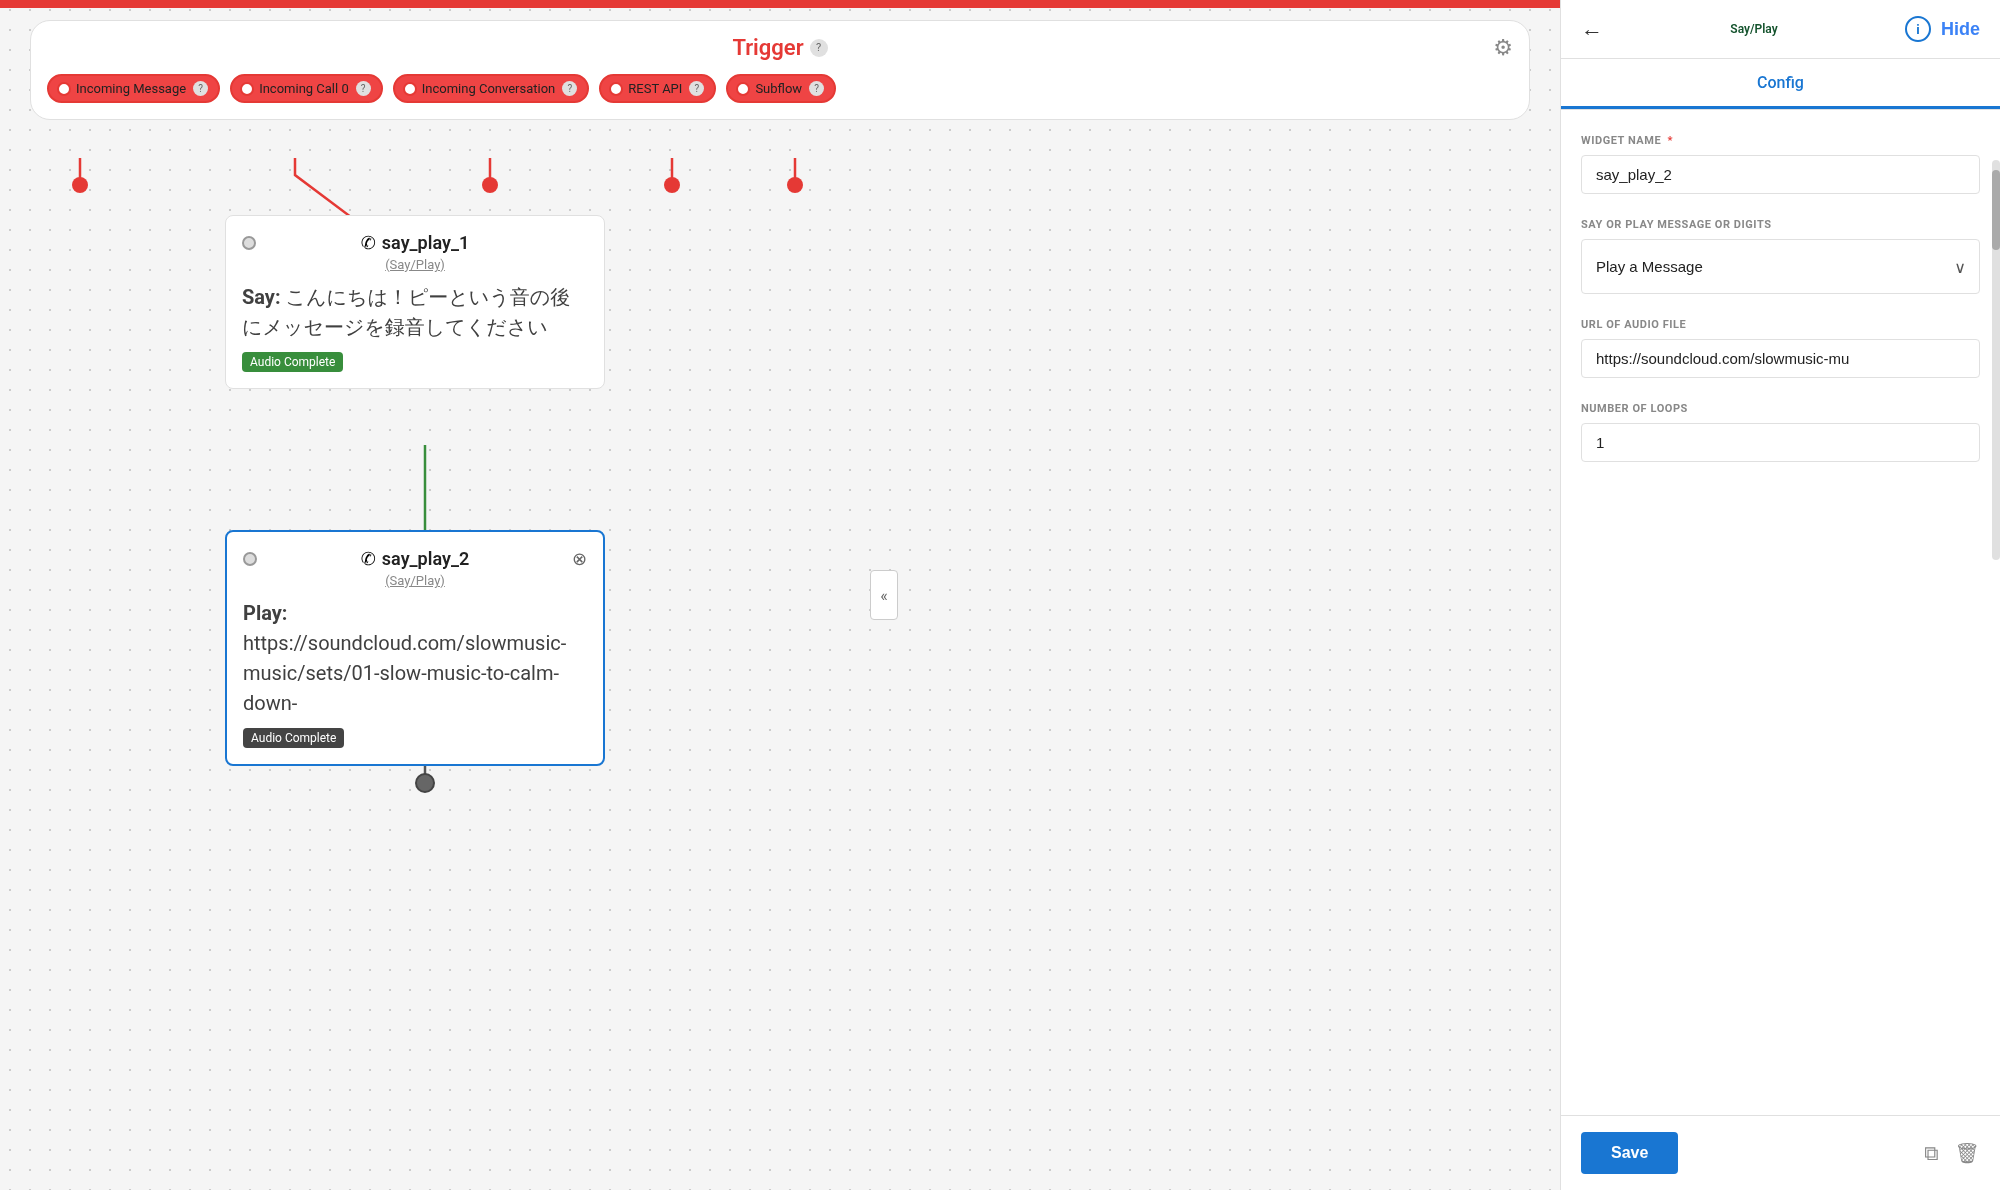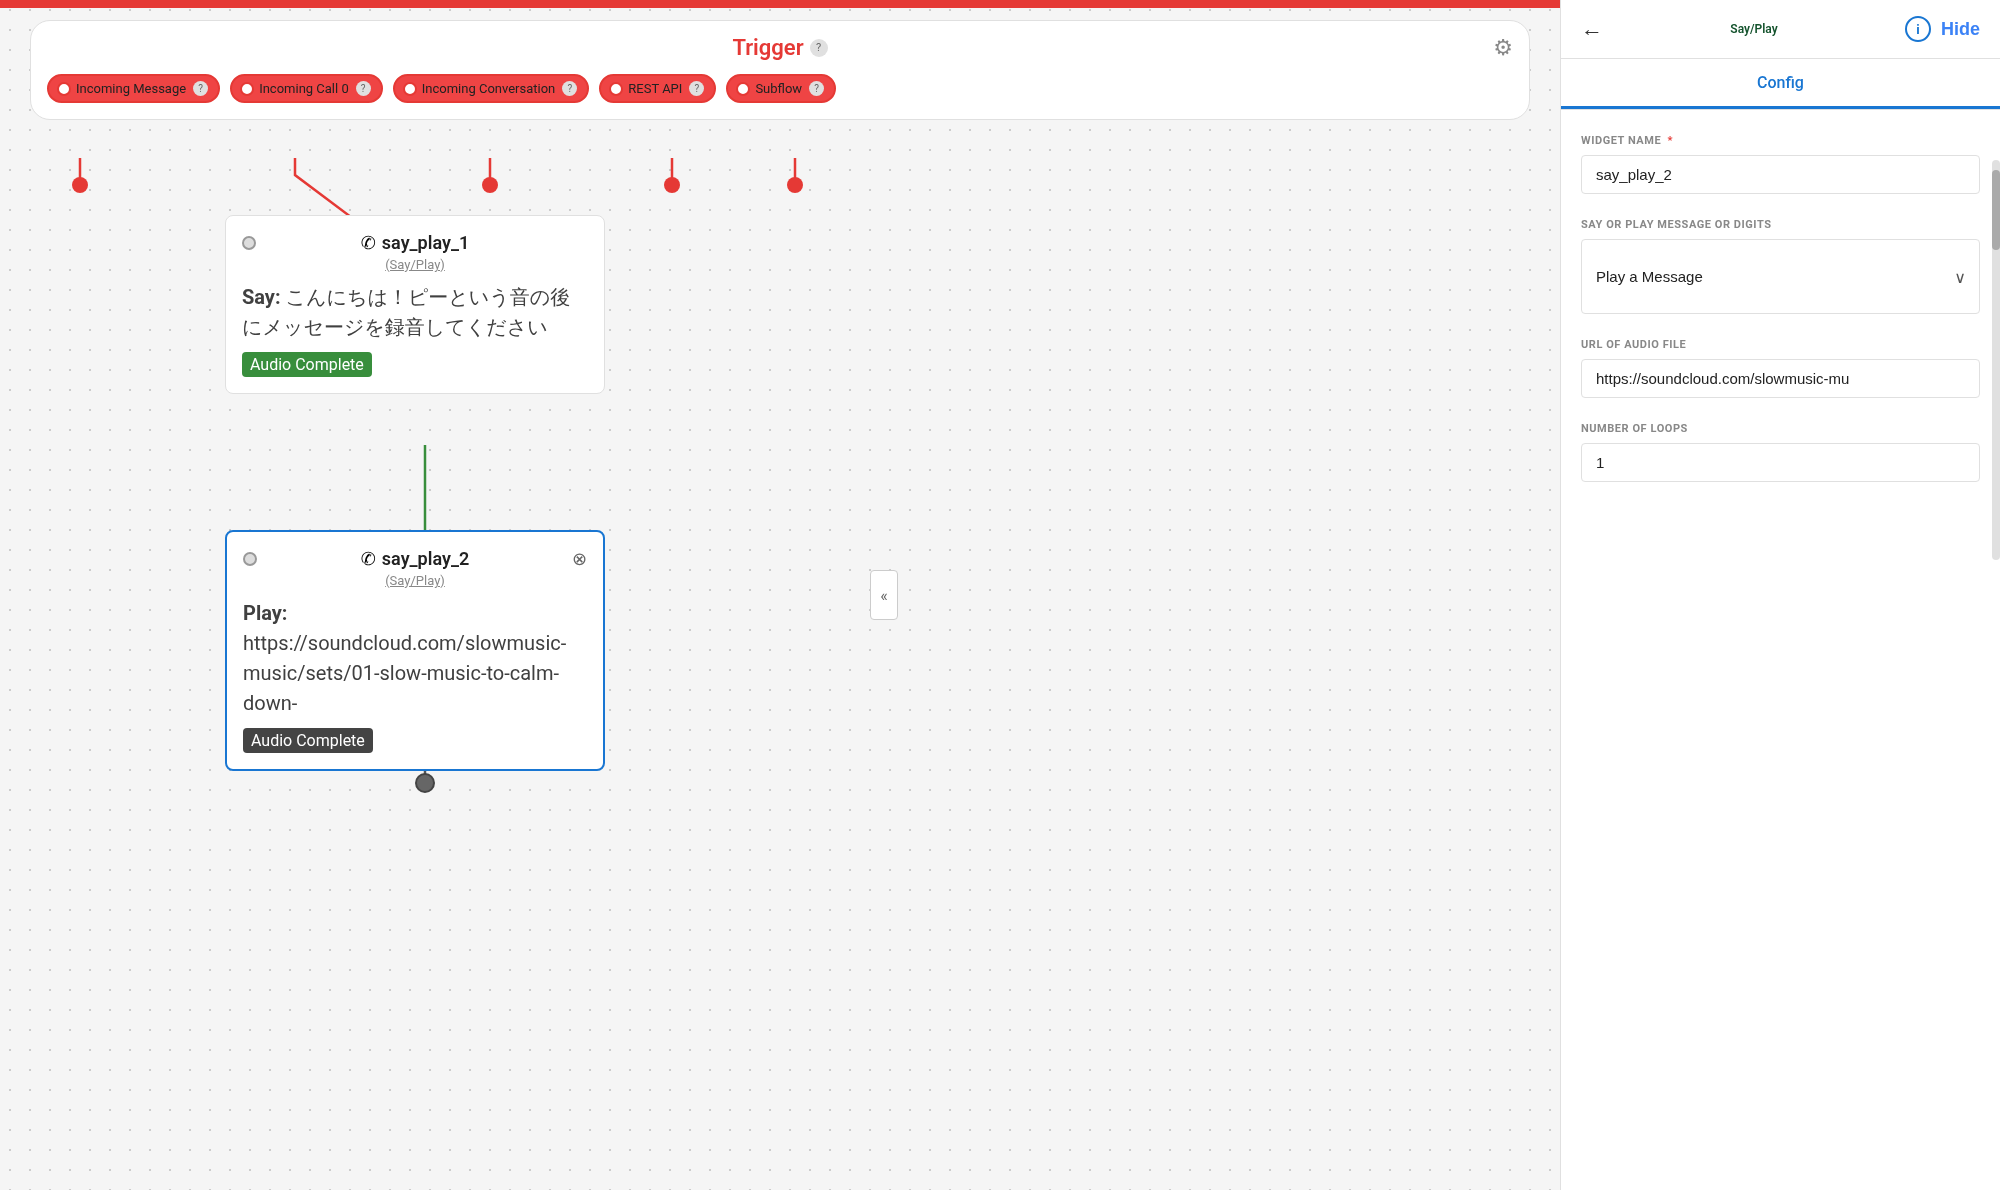--- a/index.html
+++ b/index.html
@@ -191,21 +191,21 @@
       top: 0;
       font-size: 18px;
       color: #666;
       cursor: pointer;
     }
 
     .audio-complete-badge {
       display: inline-block;
       background: #388e3c;
       color: white;
-      font-size: 16px;
+      font-size: 12px;
       padding: 3px 8px;
       border-radius: 4px;
       margin-top: 10px;
       cursor: pointer;
     }
 
     .audio-complete-badge.dark {
       background: #444;
     }
 
@@ -348,21 +348,21 @@
       padding: 10px 14px;
       border: 1.5px solid #e0e0e0;
       border-radius: 4px;
       font-size: 15px;
       color: #222;
       outline: none;
     }
 
     .field-select {
       width: 100%;
-      padding: 28px 14px;
+      padding: 18px 14px;
       border: 1.5px solid #e0e0e0;
       border-radius: 4px;
       font-size: 15px;
       color: #222;
       background: white;
       appearance: none;
       cursor: pointer;
       outline: none;
     }
 
@@ -578,17 +578,24 @@
       <div class="field-label">URL OF AUDIO FILE</div>
       <input class="field-input" type="text" value="https://soundcloud.com/slowmusic-mu" style="">
     </div>
 
     <div class="field-group">
       <div class="field-label">NUMBER OF LOOPS</div>
       <input class="field-input" type="text" value="1" style="">
     </div>
   </div>
 
+  <div class="panel-footer">
+    <button class="save-btn">Save</button>
+    <div class="footer-icons">
+      <span class="footer-icon">⧉</span>
+      <span class="footer-icon">🗑</span>
+    </div>
+  </div>
 
   <div class="panel-scrollbar">
     <div class="panel-scrollbar-thumb"></div>
   </div>
 </div>
 
 </body></html>

